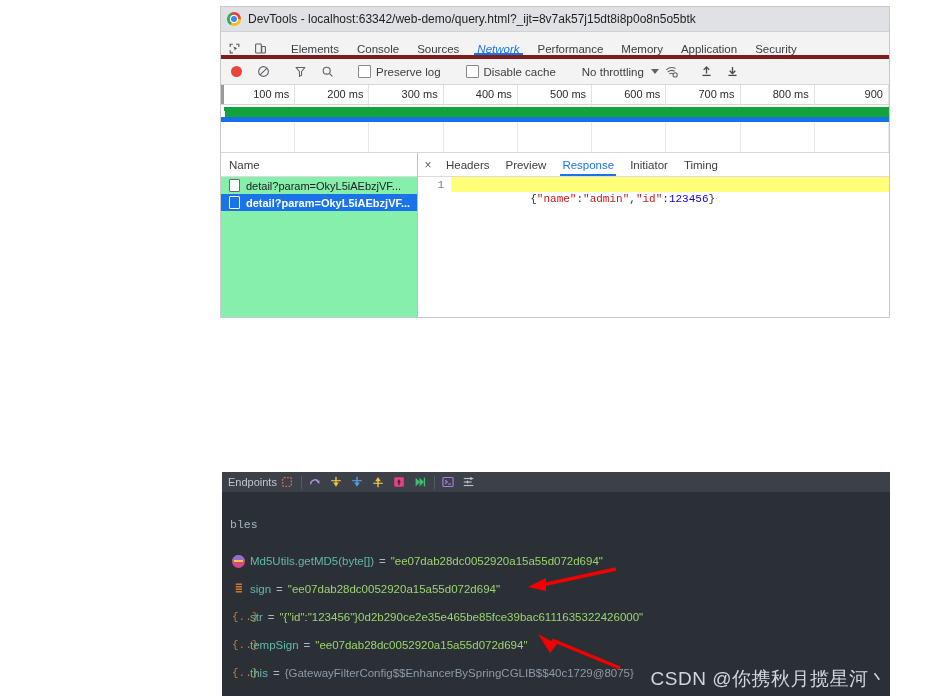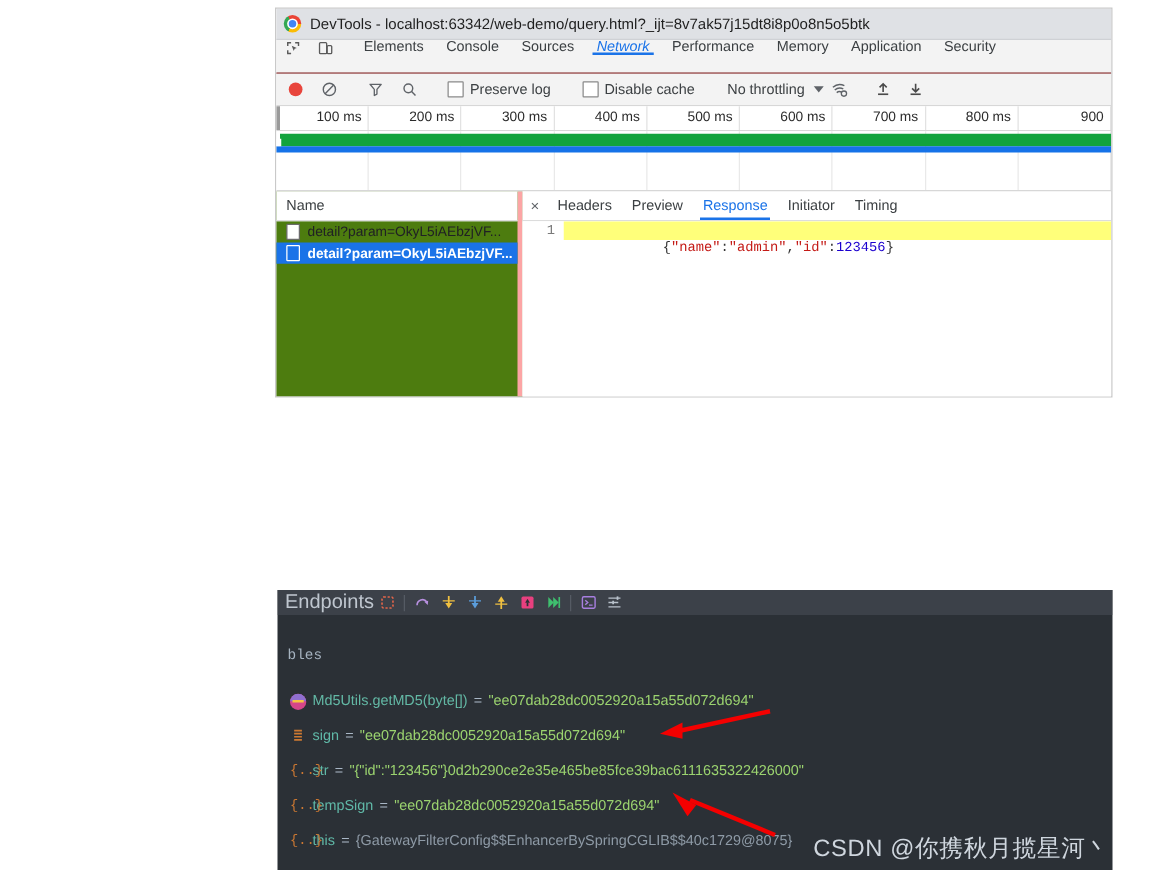--- a/index.html
+++ b/index.html
@@ -58,23 +58,23 @@
   }
   .dt-title-text {
     font-size: 12px;
     color: #1f1f1f;
     white-space: nowrap;
   }
 
   .dt-tabsbar {
     height: 27px;
     background: #f3f3f3;
-    border-bottom: 1px solid #7f1d1d;
-    display: flex;
-    align-items: flex-start;
+    border-bottom: 4px solid #7f1d1d;
+    display: flex;
+    align-items: flex-end;
     box-sizing: border-box;
   }
   .dt-icobtn {
     width: 26px;
     display: flex; align-items: center; justify-content: center;
     color: #5a5a5a;
   }
   .dt-sep {
     width: 1px;
     background: #d8d8d8;
@@ -206,23 +206,23 @@
   }
 
   
   .dt-body {
     display: flex;
     height: 271px;
     box-sizing: border-box;
   }
   .req-pane {
     width: 197px;
-    border-right: 4px solid #fca5a5;
-    box-sizing: border-box;
-    background: #4d7c0f;
+    border-right: 1px solid #fca5a5;
+    box-sizing: border-box;
+    background: #86efac;
     flex: none;
   }
   .req-header {
     height: 24px;
     border-bottom: 1px solid #dcdcdc;
     font-size: 11.5px;
     color: #3c4043;
     display: flex;
     align-items: center;
     padding-left: 8px;
@@ -334,21 +334,21 @@
   }
   .dbg-toolbar {
     height: 20px;
     background: #3c4149;
     display: flex;
     align-items: center;
     padding-left: 6px;
     box-sizing: border-box;
   }
   .dbg-tb-label {
-    font-size: 16px;
+    font-size: 11px;
     color: #bfc6cf;
     white-space: nowrap;
   }
   .dbg-ico {
     width: 21px; height: 18px;
     display: flex; align-items: center; justify-content: center;
     flex: none;
   }
   .dbg-vsep { width:1px; height:13px; background:#555b64; margin:0 3px; flex:none;}
 

